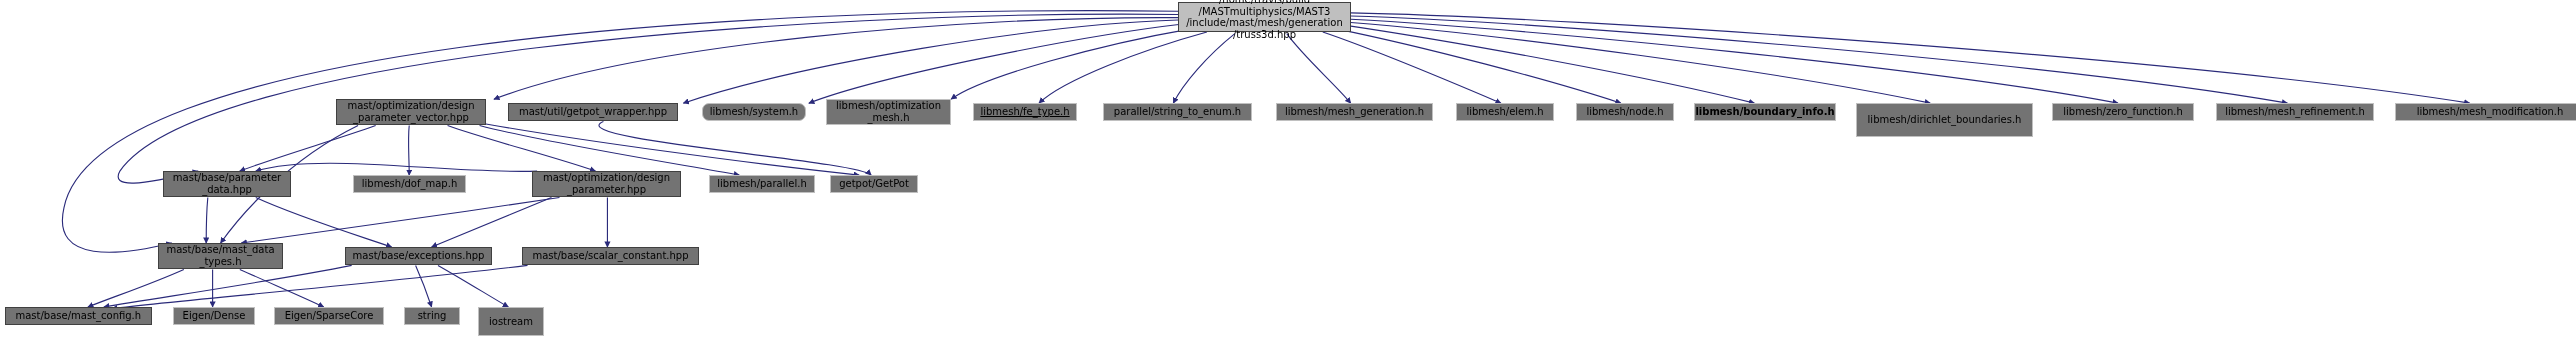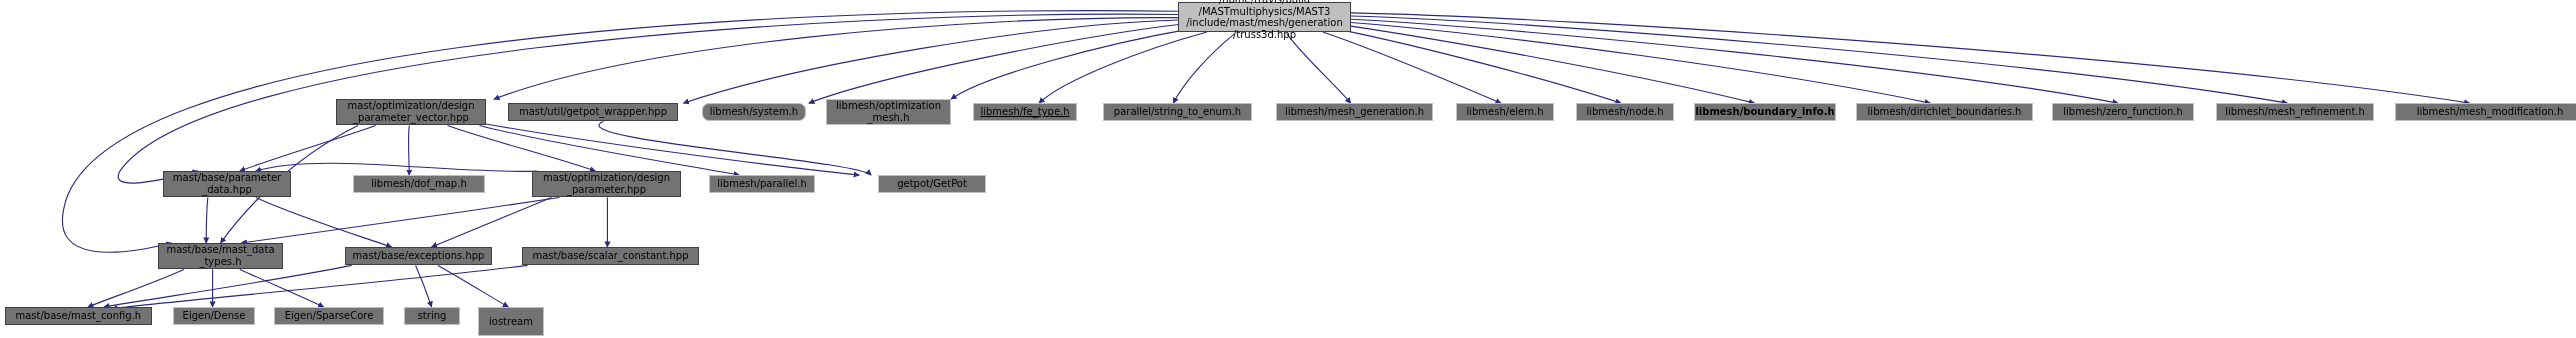--- a/index.html
+++ b/index.html
@@ -99,31 +99,31 @@
       <div class="node local" style="left: 508px; top: 103px; width: 170px; height: 18.4px;">mast/util/getpot_wrapper.hpp</div>
       <div class="node" style="left: 702px; top: 103px; width: 104px; height: 18.4px; border-radius: 7px;">libmesh/system.h</div>
       <div class="node" style="left: 826px; top: 99px; width: 125px; height: 26px;">libmesh/optimization
 _mesh.h</div>
       <div class="node" style="left: 973px; top: 103px; width: 104px; height: 18.4px; text-decoration: underline;">libmesh/fe_type.h</div>
       <div class="node" style="left: 1103px; top: 103px; width: 149px; height: 18.4px;">parallel/string_to_enum.h</div>
       <div class="node" style="left: 1276px; top: 103px; width: 157px; height: 18.4px;">libmesh/mesh_generation.h</div>
       <div class="node" style="left: 1456px; top: 103px; width: 98px; height: 18.4px;">libmesh/elem.h</div>
       <div class="node" style="left: 1576px; top: 103px; width: 98px; height: 18.4px;">libmesh/node.h</div>
       <div class="node" style="left: 1694px; top: 103px; width: 142px; height: 18.4px; font-weight: bold;">libmesh/boundary_info.h</div>
-      <div class="node" style="left: 1856px; top: 103px; width: 177px; height: 18px;">libmesh/dirichlet_boundaries.h</div>
+      <div class="node" style="left: 1856px; top: 103px; width: 177px; height: 34px;">libmesh/dirichlet_boundaries.h</div>
       <div class="node" style="left: 2052px; top: 103px; width: 142px; height: 18.4px;">libmesh/zero_function.h</div>
       <div class="node" style="left: 2216px; top: 103px; width: 158px; height: 18.4px;">libmesh/mesh_refinement.h</div>
       <div class="node" style="left: 2395px; top: 103px; width: 190px; height: 18.4px;">libmesh/mesh_modification.h</div>
       <div class="node local" style="left: 163px; top: 171px; width: 128px; height: 26px;">mast/base/parameter
 _data.hpp</div>
-      <div class="node" style="left: 353px; top: 175px; width: 132px; height: 18.4px;">libmesh/dof_map.h</div>
+      <div class="node" style="left: 353px; top: 175px; width: 113px; height: 18.4px;">libmesh/dof_map.h</div>
       <div class="node local" style="left: 532px; top: 171px; width: 149px; height: 26px;">mast/optimization/design
 _parameter.hpp</div>
       <div class="node" style="left: 709px; top: 175px; width: 106px; height: 18.4px;">libmesh/parallel.h</div>
-      <div class="node" style="left: 830px; top: 175px; width: 108px; height: 18.4px; margin-left: 48px;">getpot/GetPot</div>
+      <div class="node" style="left: 830px; top: 175px; width: 88px; height: 18.4px;">getpot/GetPot</div>
       <div class="node local" style="left: 158px; top: 243px; width: 125px; height: 26px;">mast/base/mast_data
 _types.h</div>
       <div class="node local" style="left: 345px; top: 247px; width: 147px; height: 18.4px;">mast/base/exceptions.hpp</div>
       <div class="node local" style="left: 522px; top: 247px; width: 177px; height: 18.4px;">mast/base/scalar_constant.hpp</div>
       <div class="node local" style="left: 4.8px; top: 307px; width: 147px; height: 18.4px;">mast/base/mast_config.h</div>
       <div class="node" style="left: 173px; top: 307px; width: 82px; height: 18.4px;">Eigen/Dense</div>
       <div class="node" style="left: 274px; top: 307px; width: 110px; height: 18.4px;">Eigen/SparseCore</div>
       <div class="node" style="left: 404px; top: 307px; width: 56px; height: 18.4px;">string</div>
       <div class="node" style="left: 478px; top: 307px; width: 66px; height: 29px;">iostream</div>
     </div>

